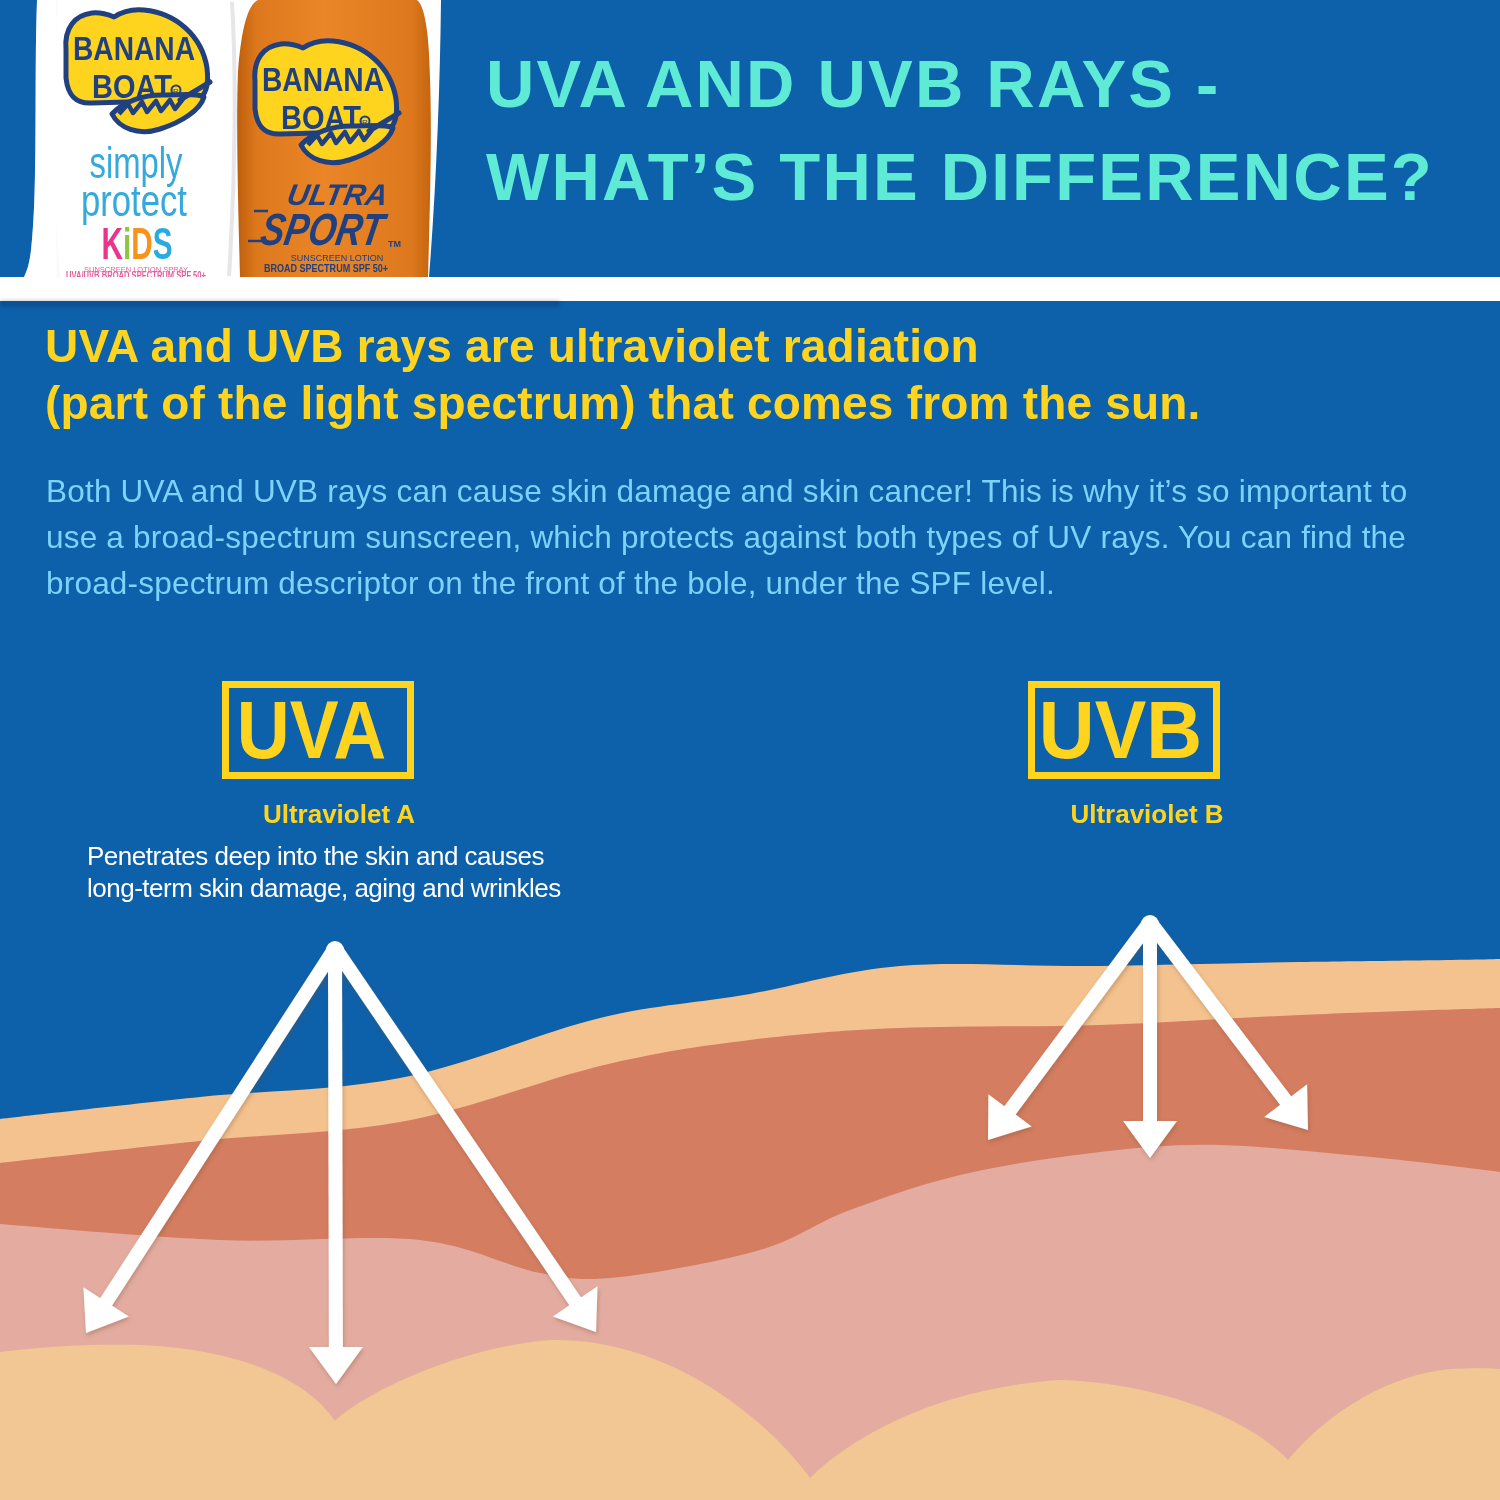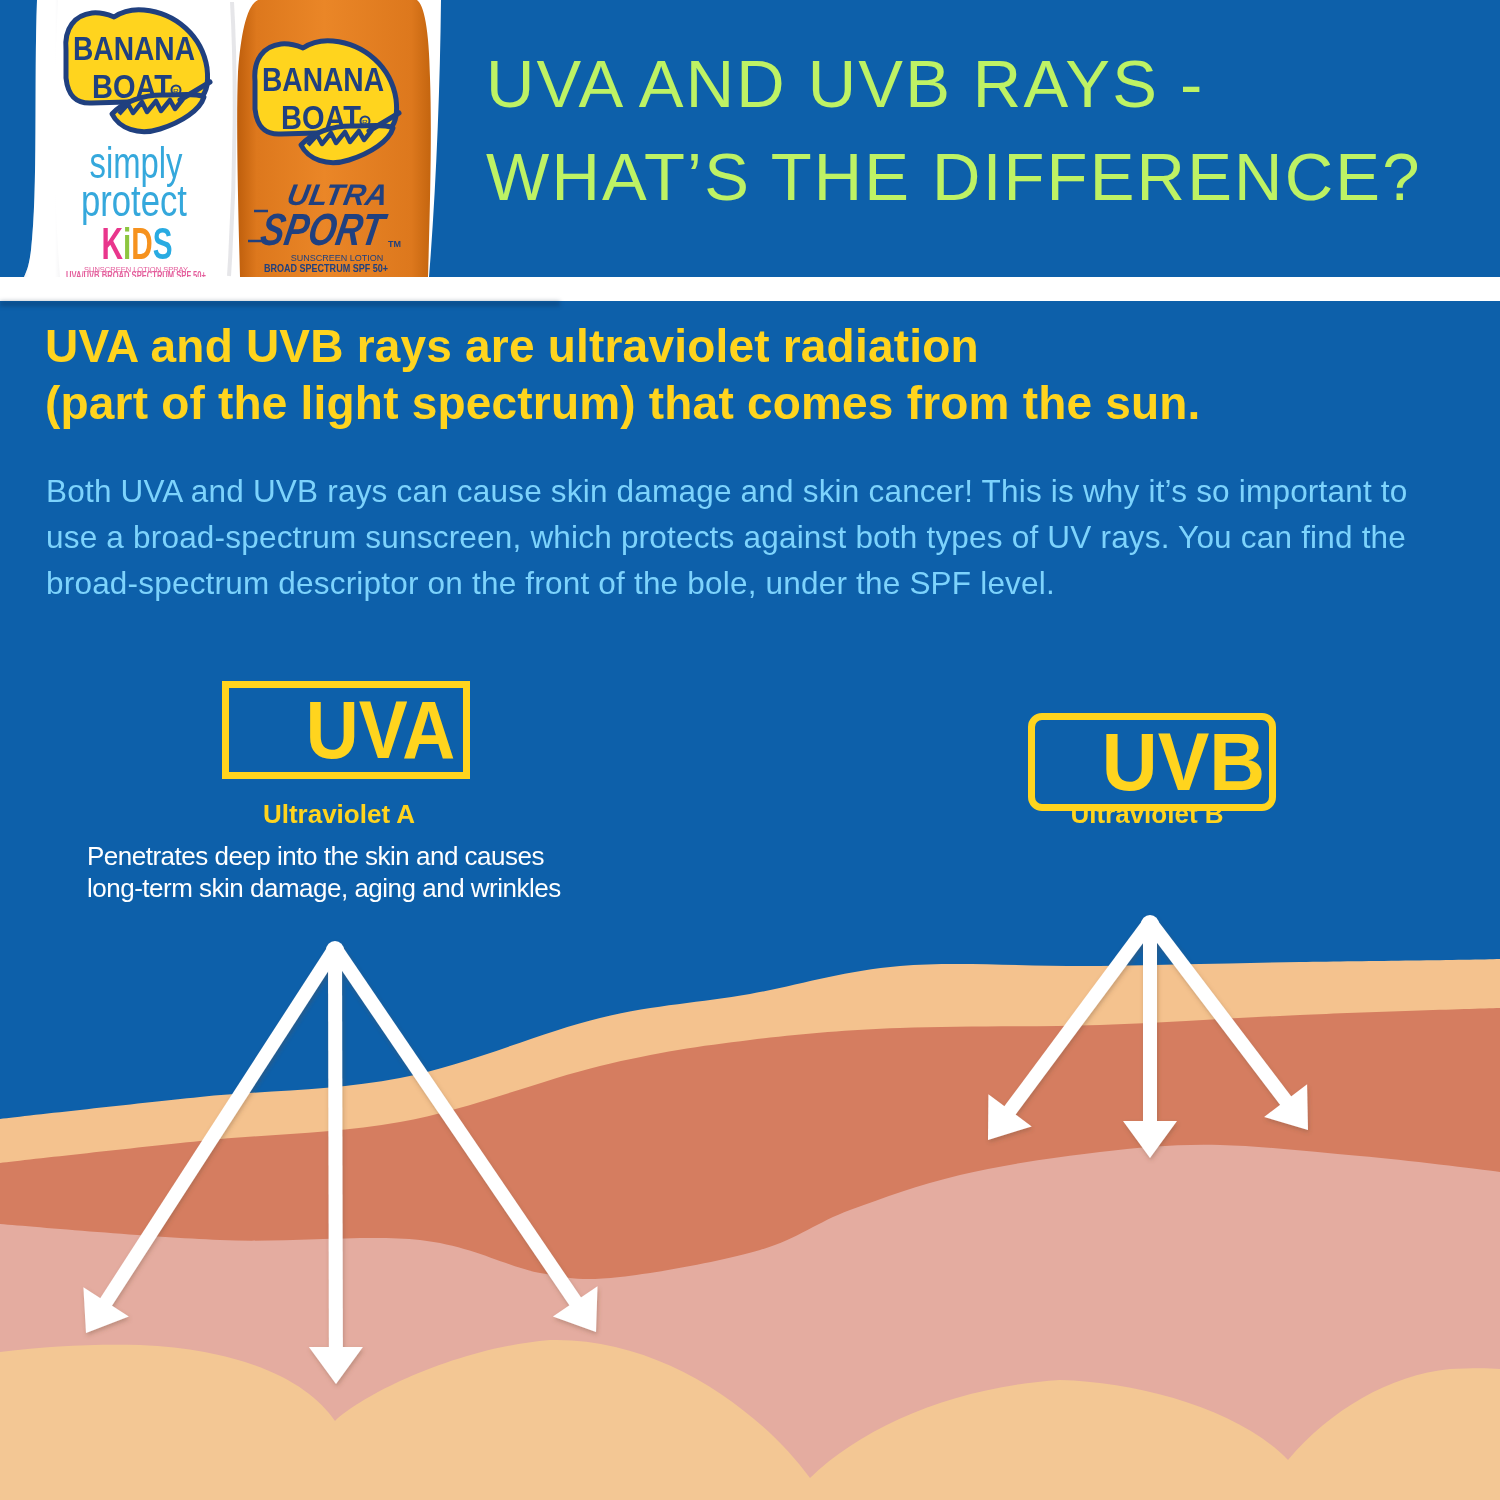--- a/index.html
+++ b/index.html
@@ -1,22 +1,22 @@
 <!DOCTYPE html>
 <html><head>
 <meta charset="utf-8">
 <style>
   html,body{margin:0;padding:0;}
   body{font-family:"Liberation Sans", sans-serif;}
   .page{position:relative;width:1500px;height:1500px;background:#0D60AA;overflow:hidden;}
   .abs{position:absolute;}
-  .hdr{color:#bef264;font-weight:normal;font-size:67px;letter-spacing:2.2px;line-height:93px;}
+  .hdr{color:#5eead4;font-weight:bold;font-size:67px;letter-spacing:2.2px;line-height:93px;}
   .yh{color:#FFD41E;font-weight:bold;font-size:46px;line-height:57px;letter-spacing:0.2px;}
   .para{color:#7dd3fc;font-size:31.5px;line-height:46px;font-weight:normal;letter-spacing:0.2px;}
-  .uvbox{box-sizing:border-box;width:248px;height:98px;border:7px solid #FFD41E;color:#FFD41E;font-weight:bold;font-size:81px;text-align:right;line-height:84px;}
+  .uvbox{box-sizing:border-box;width:192px;height:98px;border:7px solid #FFD41E;color:#FFD41E;font-weight:bold;font-size:81px;text-align:left;line-height:84px;}
   .uvbox span{display:inline-block;transform-origin:50% 50%;}
   #uvaT{transform:scaleX(0.905);}
   #uvbT{transform:scaleX(0.955);}
   .sub{color:#FFD41E;font-weight:bold;font-size:26px;text-align:center;}
   .desc{color:#fff;font-size:26px;line-height:32px;text-align:left;letter-spacing:-0.5px;}
 </style>
 </head>
 <body>
 <div class="page">
 
@@ -74,21 +74,21 @@
   <div class="abs" style="left:0;top:277px;width:1500px;height:24px;background:#fff;z-index:2"></div>
   <div class="abs" style="left:0;top:301px;width:560px;height:5px;background:rgba(8,25,60,0.3);filter:blur(2px);z-index:2"></div>
 
   <div class="abs hdr" style="left:486px;top:37px;">UVA AND UVB RAYS -<br>WHAT’S THE DIFFERENCE?</div>
 
   <div class="abs yh" style="left:45px;top:318px;">UVA and UVB rays are ultraviolet radiation<br>(part of the light spectrum) that comes from the sun.</div>
 
   <div class="abs para" style="left:46px;top:468px;">Both UVA and UVB rays can cause skin damage and skin cancer! This is why it’s so important to<br>use a broad-spectrum sunscreen, which protects against both types of UV rays. You can find the<br>broad-spectrum descriptor on the front of the bole, under the SPF level.</div>
 
   <div class="abs uvbox" style="left:222px;top:681px;"><span id="uvaT">UVA</span></div>
-  <div class="abs uvbox" style="left:1028px;top:713px;border-radius:14px;"><span id="uvbT">UVB</span></div>
+  <div class="abs uvbox" style="left:1028px;top:681px;"><span id="uvbT">UVB</span></div>
 
   <div class="abs sub" style="left:139px;top:799px;width:400px;">Ultraviolet A</div>
   <div class="abs sub" style="left:947px;top:799px;width:400px;">Ultraviolet B</div>
 
   <div class="abs desc" style="left:87px;top:840px;width:500px;">Penetrates deep into the skin and causes<br>long-term skin damage, aging and wrinkles</div>
 
   <svg class="abs" style="left:0;top:900px;" width="1500" height="600" viewBox="0 0 1500 600">
     <defs>
       <filter id="ashadow" x="-20%" y="-20%" width="140%" height="140%">
           <feDropShadow dx="1" dy="2.5" stdDeviation="2.2" flood-color="#6a4a38" flood-opacity="0.33"></feDropShadow>

